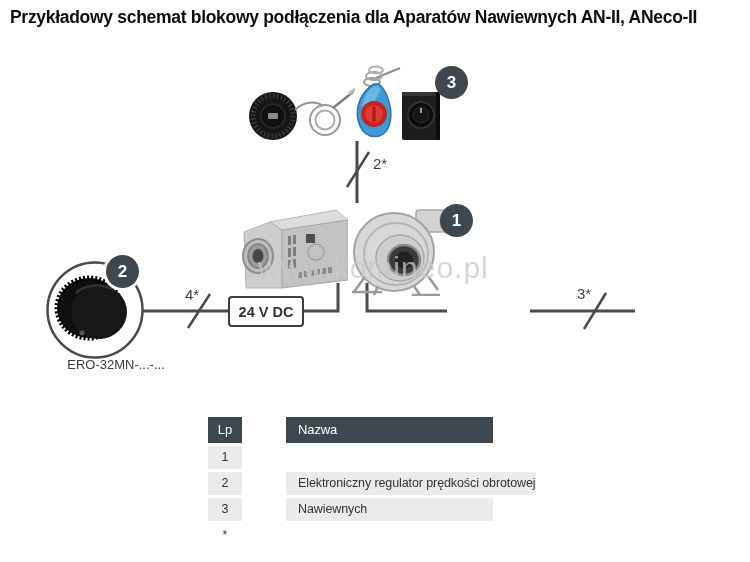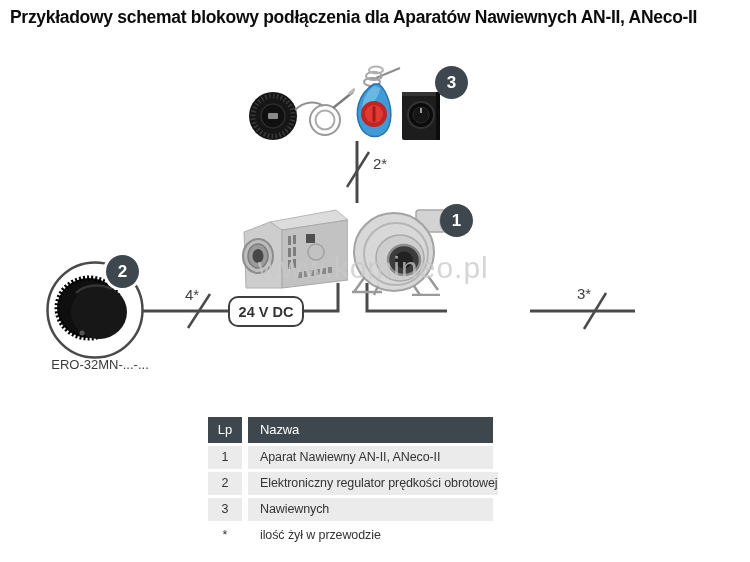--- a/index.html
+++ b/index.html
@@ -2,36 +2,36 @@
 <html><head>
 <meta charset="utf-8">
 <style>
   html,body{margin:0;padding:0;background:#fff;}
   .canvas{position:relative;width:750px;height:562px;background:#fff;
           font-family:"Liberation Sans",sans-serif;overflow:hidden;}
   .abs{position:absolute;}
   .title{left:10px;top:7px;width:738px;font-size:17.5px;font-weight:700;
          color:#0c0c0c;letter-spacing:-0.3px;white-space:nowrap;}
   .wire-label{font-size:15px;color:#3f3f3f;}
-  .vbox{box-sizing:border-box;height:31px;border:2.5px solid #3f3f3f;border-radius:10px;
+  .vbox{box-sizing:border-box;height:31px;border:2.5px solid #3f3f3f;border-radius:4px;
         background:#fff;display:flex;align-items:center;justify-content:center;
         font-size:14.5px;font-weight:600;color:#333;z-index:3;}
   .badge{width:33px;height:33px;border-radius:50%;background:#3d474d;color:#fff;
          display:flex;align-items:center;justify-content:center;font-size:17px;
          font-weight:700;z-index:6;}
   .badge.ring{box-shadow:0 0 0 3px #fff;}
   .watermark{left:258px;top:251px;font-size:30px;color:#c9c9c9;opacity:0.75;
              letter-spacing:1px;z-index:5;white-space:nowrap;text-align:right;}
-  .ero-label{left:40px;top:357px;width:120px;text-align:center;font-size:13px;
+  .ero-label{left:56px;top:357px;width:120px;text-align:center;font-size:13px;
              color:#3a3a3a;}
   
   .tbl{left:208px;top:417px;width:285px;font-size:12.5px;color:#333;z-index:2;}
-  .trow{display:flex;gap:6px;margin-bottom:3px;}
+  .trow{display:flex;gap:0;margin-bottom:3px;}
   .c-lp{width:34px;flex:0 0 34px;text-align:center;}
-  .c-nm{flex:1;padding-left:12px;white-space:nowrap;letter-spacing:-0.1px;}
+  .c-nm{flex:1;padding-left:12px;white-space:nowrap;letter-spacing:-0.1px;margin-left:44px;}
   .thead .c-lp,.thead .c-nm{background:#3d474d;color:#fff;height:26px;line-height:26px;
          font-size:13px;font-weight:400;}
   .tdata .c-lp,.tdata .c-nm{background:#ebebeb;height:23px;line-height:23px;}
   .tfoot .c-lp,.tfoot .c-nm{background:transparent;height:23px;line-height:23px;}
 </style>
 </head>
 <body>
 
 <div class="canvas">
 
@@ -149,29 +149,27 @@
 
   <div class="abs ero-label">ERO-32MN-...-...</div>
 
   <div class="abs tbl">
     <div class="trow thead">
       <div class="c-lp">Lp</div>
       <div class="c-nm">Nazwa</div>
     </div>
     <div class="trow tdata">
       <div class="c-lp">1</div>
-      <div class="c-nm">Aparat Nawiewny AN-II, ANeco-II</div>
     </div>
     <div class="trow tdata">
       <div class="c-lp">2</div>
       <div class="c-nm">Elektroniczny regulator prędkości obrotowej</div>
     </div>
     <div class="trow tdata">
       <div class="c-lp">3</div>
       <div class="c-nm">Nawiewnych</div>
     </div>
     <div class="trow tfoot">
       <div class="c-lp">*</div>
-      <div class="c-nm">ilość żył w przewodzie</div>
     </div>
   </div>
 
 </div>
 
 </body></html>

